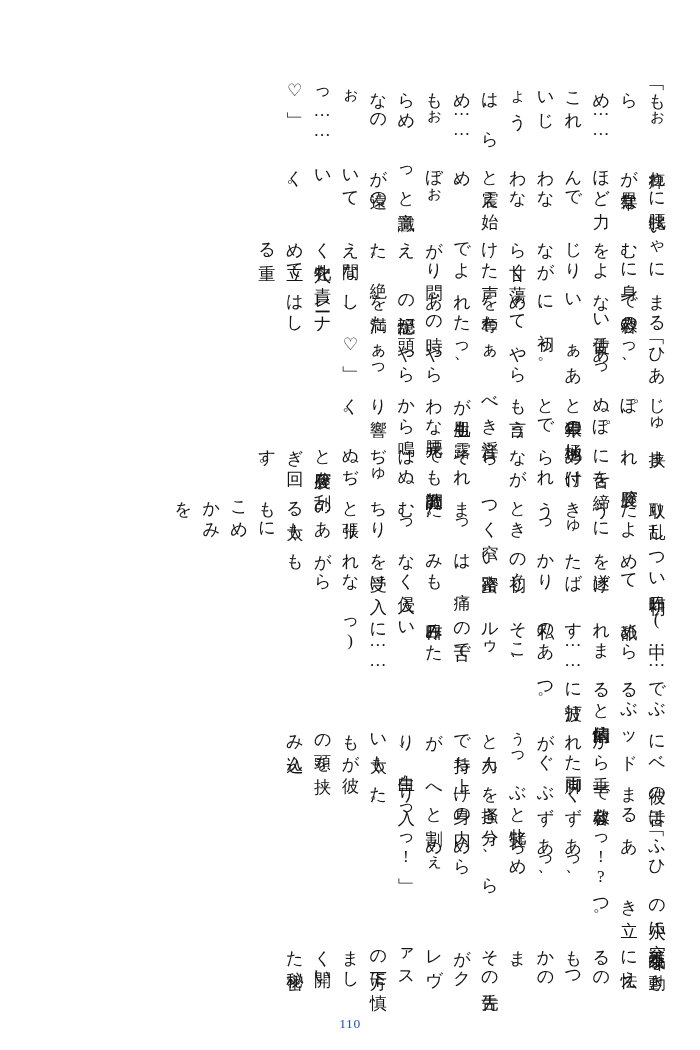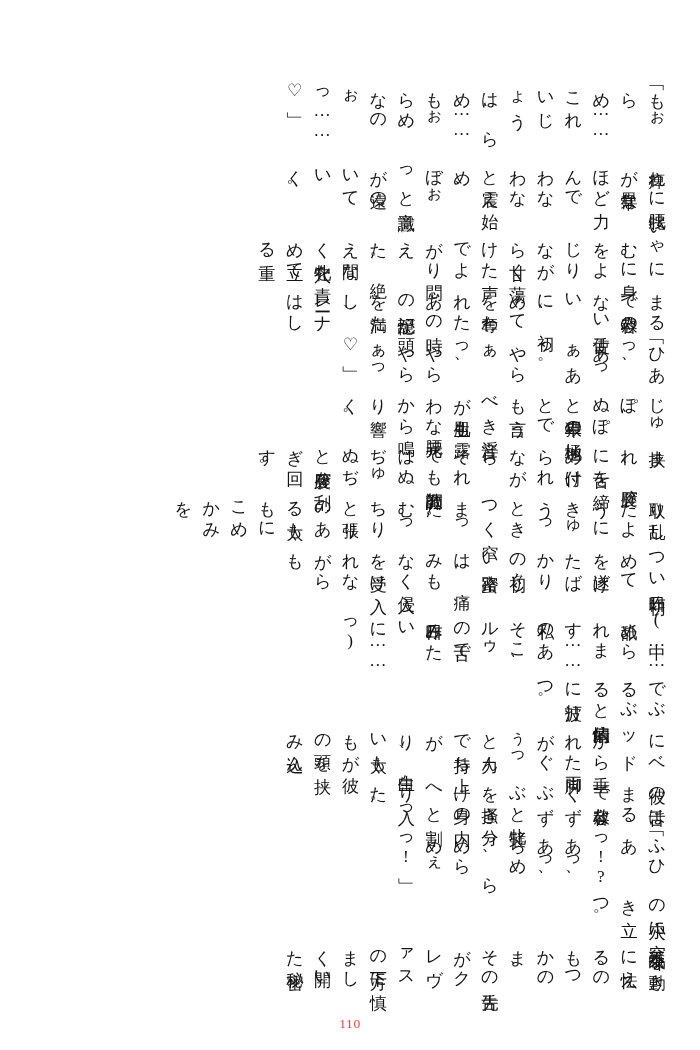--- a/index.html
+++ b/index.html
@@ -60,21 +60,21 @@
     height: auto;
   }
   .page-number {
     position: absolute;
     bottom: 18px;
     left: 0;
     right: 0;
     text-align: center;
     font-size: 13.5px;
     font-family: "Liberation Serif", "DejaVu Serif", serif;
-    color: #ef4444;
+    color: #1d4ed8;
     letter-spacing: 0.04em;
   }
 </style>
 </head>
 <body>
 
 <div class="page">
 
   <div class="text-area">
     <div class="col">不気味な動きに怯えるのもつかのま、その舌先がクレヴァスの下方に慎ましく開いた秘密</div>

